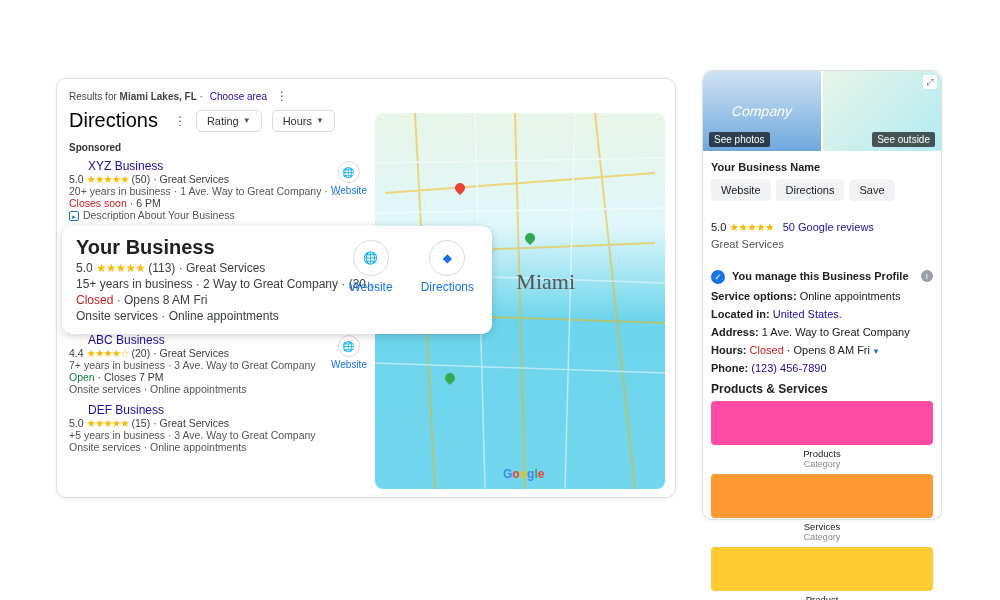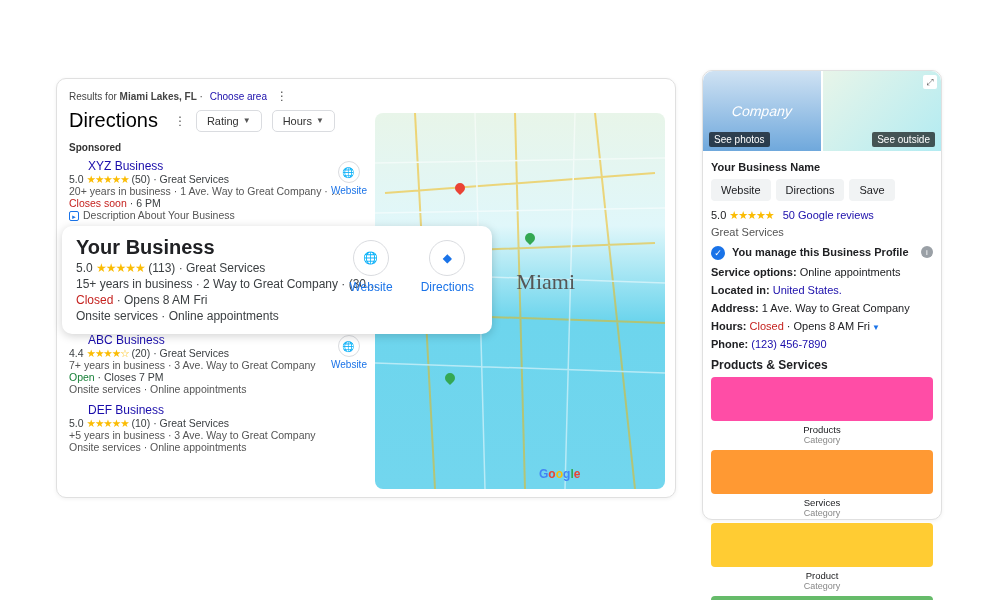--- a/index.html
+++ b/index.html
@@ -32,37 +32,37 @@
   .elevated { position: absolute; left: 62px; top: 226px; width: 430px; height: 108px; background: #fff; border-radius: 10px; box-shadow: 0 2px 10px rgba(0,0,0,0.18); padding: 10px 14px; z-index: 5;}
   .elevated .big-title { font-size: 20px; font-weight: 700; color: #202124; }
   .elevated .line { font-size: 12px; color: #3c4043; margin-top: 2px; }
   .elevated .acts { position:absolute; right:18px; top:14px; display:flex; gap:28px;}
   .elevated .bigcirc { width:36px; height:36px; border-radius:50%; border:1px solid #dadce0; display:flex; align-items:center; justify-content:center; color:#1a73e8; margin-bottom:4px;}
   .elevated .bact { display:flex; flex-direction:column; align-items:center; font-size:12px; color:#1a73e8;}
   
   .map { position:absolute; right:10px; top:34px; width:290px; height:376px; border-radius:8px; overflow:hidden; background: linear-gradient(180deg,#e8f5e9 0%, #e0f7fa 30%, #6dd5ed 55%, #72d6ee 100%); }
   .map-label { position:absolute; font-size:14px; color:#333; font-family: 'Georgia',serif; }
   .miami { right:90px; top:156px; font-size:22px; font-weight:500; color:#555; }
-  .glogo { position:absolute; bottom:8px; left:128px; font-size:12px; font-weight:bold;margin-left:36px;}
+  .glogo { position:absolute; bottom:8px; left:128px; font-size:12px; font-weight:bold;}
   .glogo span:nth-child(1){color:#4285f4}.glogo span:nth-child(2){color:#ea4335}.glogo span:nth-child(3){color:#fbbc04}.glogo span:nth-child(4){color:#4285f4}.glogo span:nth-child(5){color:#34a853}.glogo span:nth-child(6){color:#ea4335}
   .roads { position:absolute; inset:0; opacity:0.5;}
   .pin { position:absolute; width:10px; height:10px; background:#ea4335; border-radius:50% 50% 50% 0; transform:rotate(-45deg);}
   
   .right { position:absolute; left:702px; top:70px; width:240px; height:450px; padding: 6px 8px 10px 8px; font-size:11px; color:#202124;}
   .kp-hero { height:80px; display:flex; gap:2px; position:relative; margin:-6px -8px 6px -8px;}
   .kp-photo { flex:1; background: linear-gradient(180deg,#cfe2f3 0%, #6fa8dc 100%); position:relative; display:flex; align-items:center; justify-content:center; border-top-left-radius:10px;}
   .kp-photo .bldg { color:#fff; font-size:14px; font-style:italic; transform:skewX(-5deg);}
   .kp-map { flex:1; background: linear-gradient(135deg,#e8f5e9 0%, #b2ebf2 100%); position:relative; border-top-right-radius:10px;}
   .kp-badge { position:absolute; bottom:4px; background:rgba(0,0,0,0.65); color:#fff; font-size:10px; padding:2px 5px; border-radius:2px;}
   .expand-ic { position:absolute; top:4px; right:4px; width:14px; height:14px; background:#fff; border-radius:2px; font-size:9px; display:flex; align-items:center; justify-content:center; color:#555;}
   .kp-title { font-size:11px; font-weight:600; margin-top:10px;}
   .kp-btns { display:flex; gap:5px; margin-top:6px;}
   .kp-btn { background:#f1f3f4; border-radius:4px; padding:5px 10px; font-size:11px; color:#202124;}
   .kp-reviews { color:#1a0dab; font-size:11px; margin-left:6px;}
-  .kp-line { margin-top:8px; font-size:11px;}
+  .kp-line { margin-top:20px; font-size:11px;}
   .badge-verify { display:inline-flex; width:14px; height:14px; background:#1a73e8; border-radius:50%; align-items:center; justify-content:center; color:#fff; font-size:9px; margin-right:4px;}
   .info-ic { display:inline-flex; width:12px; height:12px; border-radius:50%; background:#9aa0a6; color:#fff; font-size:8px; align-items:center; justify-content:center; float:right;}
   .kp-field { margin-top:6px; font-size:11px;}
   .kp-field b { font-weight:700;}
   .blue-link { color:#1a0dab;}
   .ps-title { font-weight:700; font-size:12px; margin-top:8px;}
   .ps-row { display:flex; gap:5px; margin-top:5px;flex-direction:column;}
   .ps-item { flex:1; text-align:center; font-size:9.5px;}
   .ps-img { height:44px; border-radius:4px; margin-bottom:3px;}
   .ps-cat { color:#888; font-size:9px;}
@@ -128,21 +128,21 @@
         </div>
       <div class="act">
           <div class="circ">◆</div>
           <span>Directions</span>
         </div>
     </div>
   </div>
 
   <div class="listing" style="margin-top:8px;">
     <div class="l-title">DEF Business</div>
-    <div><span class="rating">5.0</span> <span class="stars">★★★★★</span> <span>(10)</span> · <span>Great Services</span></div>
+    <div><span class="rating">5.0</span> <span class="stars">★★★★★</span> <span>(15)</span> · <span>Great Services</span></div>
     <div class="meta"><span>+5 years in business</span> · <span>3 Ave. Way to Great Company</span></div>
     <div class="meta">Onsite services · Online appointments</div>
     <div class="actions" style="left:310px;">
       <div class="act">
           <div class="circ">🌐</div>
           <span>Website</span>
         </div>
     </div>
   </div>
 

